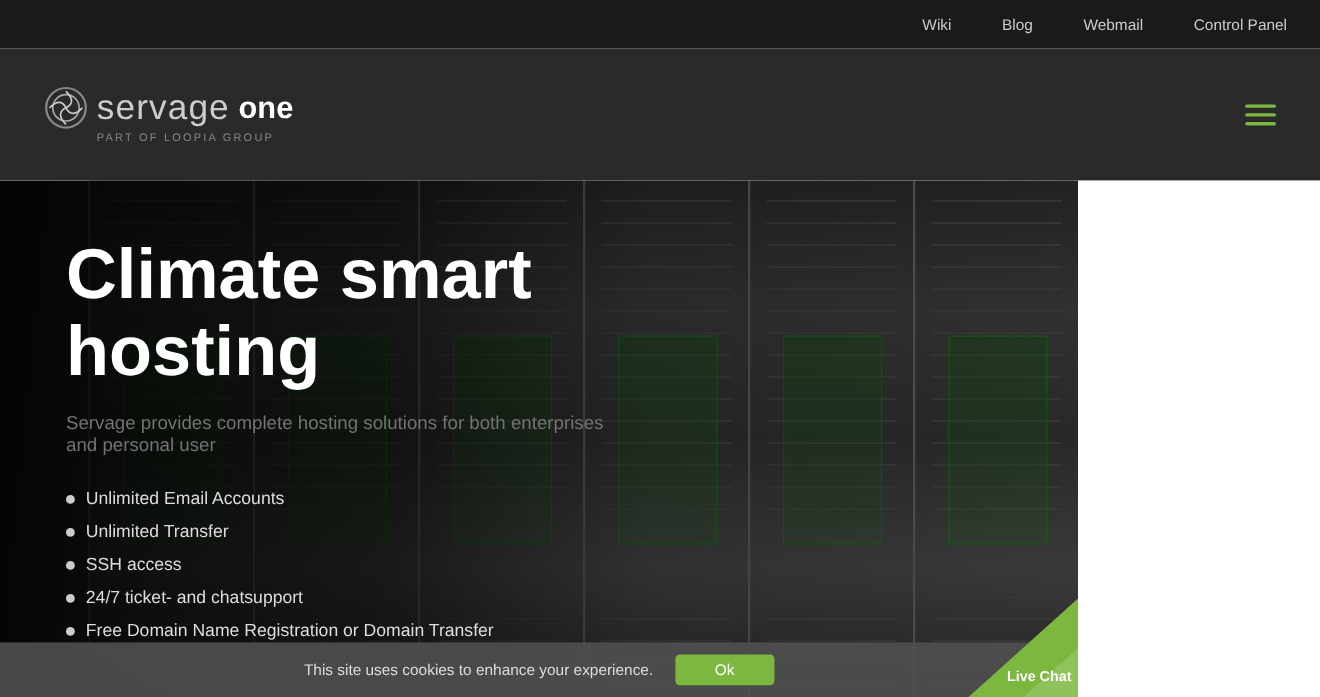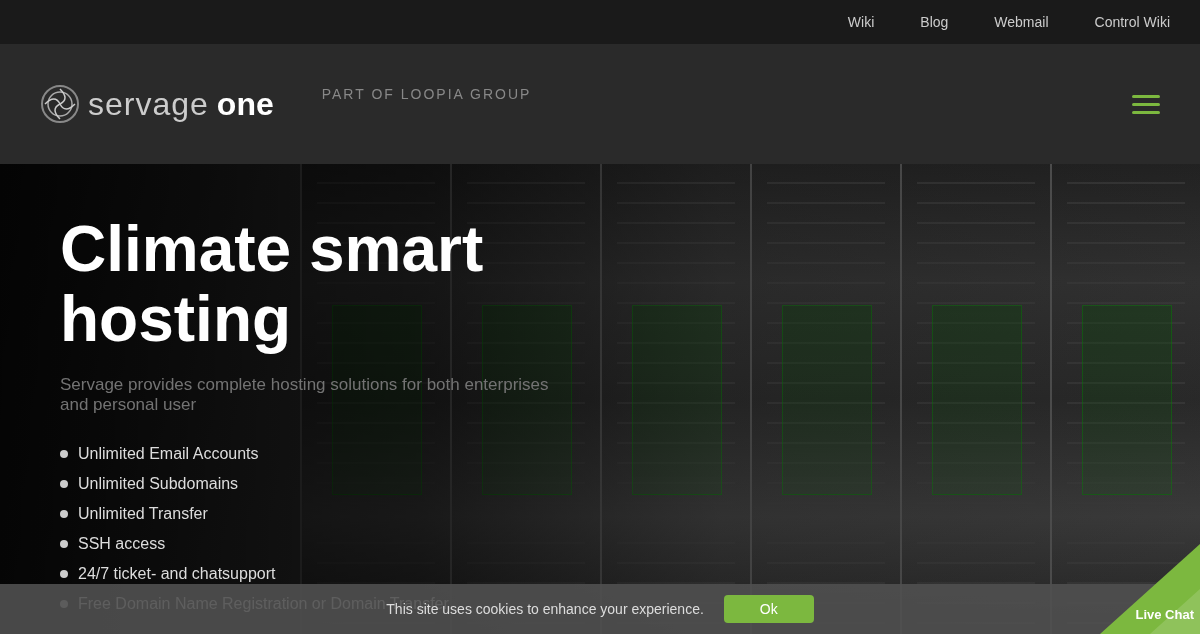--- a/index.html
+++ b/index.html
@@ -38,21 +38,21 @@
       display: flex;
       align-items: center;
       justify-content: space-between;
       padding: 0 40px;
       position: relative;
       z-index: 10;
     }
 
     .logo-container {
       display: flex;
-      flex-direction: row;
+      flex-direction: column;
       align-items: flex-start;
     }
 
     .logo-main {
       display: flex;
       align-items: center;
       gap: 8px;
     }
 
     .logo-icon {
@@ -61,27 +61,27 @@
     }
 
     .logo-text-servage {
       font-size: 32px;
       font-weight: 300;
       color: #ccc;
       letter-spacing: 1px;
     }
 
     .logo-text-one {
-      font-size: 32px;
+      font-size: 28px;
       font-weight: 700;
       color: #fff;
     }
 
     .logo-sub {
-      font-size: 14px;
+      font-size: 10px;
       color: #888;
       letter-spacing: 2px;
       margin-top: 2px;
       margin-left: 48px;
       text-transform: uppercase;
     }
 
     .hamburger-icon {
       display: flex;
       flex-direction: column;
@@ -93,21 +93,21 @@
       display: block;
       width: 28px;
       height: 3px;
       background: #7cb83f;
       border-radius: 2px;
     }
 
     
     .hero {
       position: relative;
-      width: 1200px;
+      width: 980px;
       height: 470px;
       overflow: hidden;
     }
 
     .hero-bg {
       position: absolute;
       top: 0;
       left: 0;
       width: 100%;
       height: 100%;
@@ -288,21 +288,21 @@
       border-color: transparent transparent rgba(255,255,255,0.15) transparent;
     }
   </style>
 </head>
 <body>
 
 <nav class="top-nav">
   <a href="#">Wiki</a>
   <a href="#">Blog</a>
   <a href="#">Webmail</a>
-  <a href="#">Control Wiki</a>
+  <a href="#">Control Panel</a>
 </nav>
 
 <header class="main-header">
   <div class="logo-container">
     <div class="logo-main">
       <svg class="logo-icon" viewBox="0 0 40 40">
         <circle cx="20" cy="20" r="18" fill="none" stroke="#888" stroke-width="2"></circle>
         <circle cx="20" cy="20" r="12" fill="none" stroke="#aaa" stroke-width="1.5"></circle>
         <path d="M20 5 Q30 15 20 20 Q10 25 20 35" fill="none" stroke="#ccc" stroke-width="1.5"></path>
         <path d="M5 20 Q15 10 20 20 Q25 30 35 20" fill="none" stroke="#ccc" stroke-width="1.5"></path>
@@ -334,24 +334,20 @@
   <div class="hero-content">
     <h1 class="hero-title">Climate smart hosting</h1>
     <p class="hero-subtitle">Servage provides complete hosting solutions for both enterprises and personal user</p>
     <ul class="hero-features">
       <li>
         <span class="bullet"></span>
         <span>Unlimited Email Accounts</span>
       </li>
       <li>
         <span class="bullet"></span>
-        <span>Unlimited Subdomains</span>
-      </li>
-      <li>
-        <span class="bullet"></span>
         <span>Unlimited Transfer</span>
       </li>
       <li>
         <span class="bullet"></span>
         <span>SSH access</span>
       </li>
       <li>
         <span class="bullet"></span>
         <span>24/7 ticket- and chatsupport</span>
       </li>

